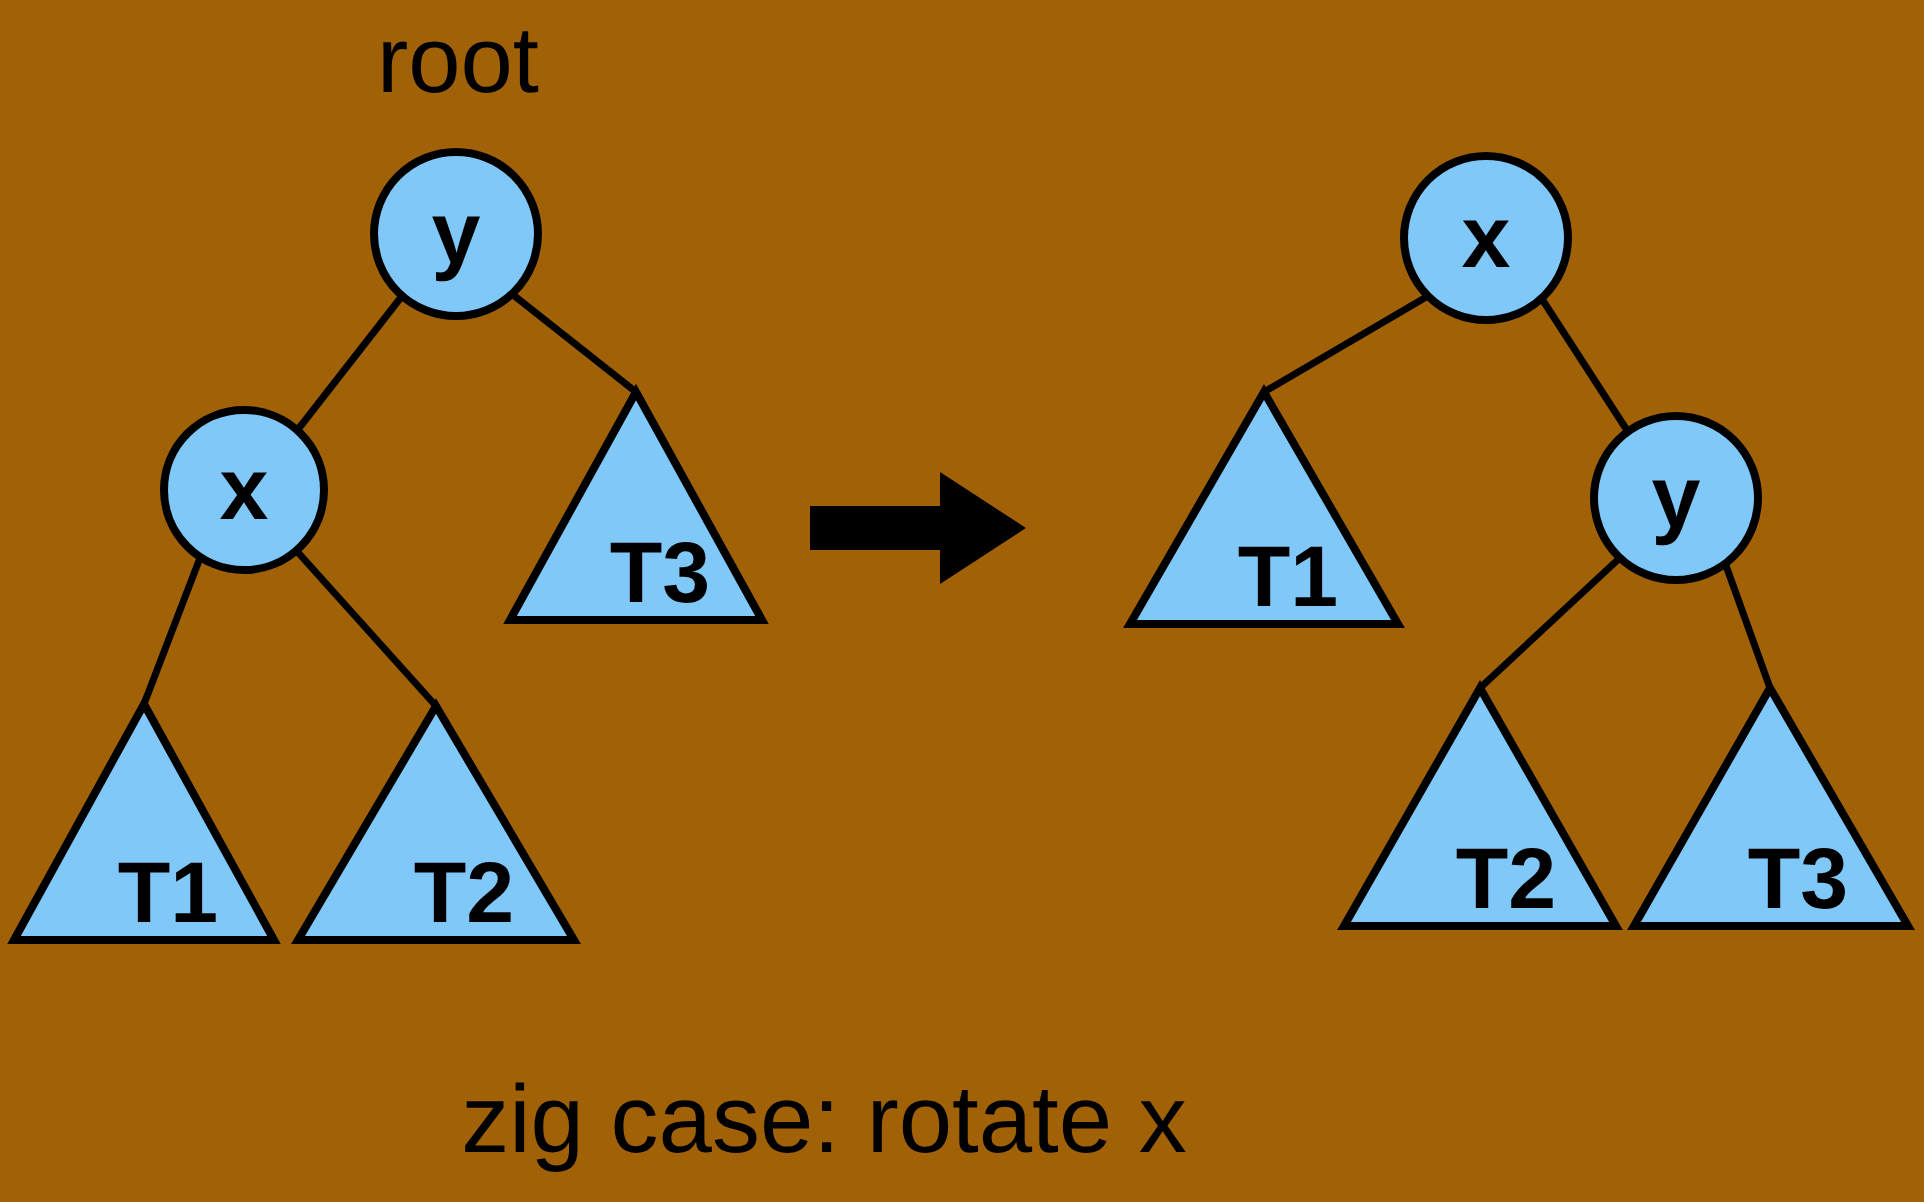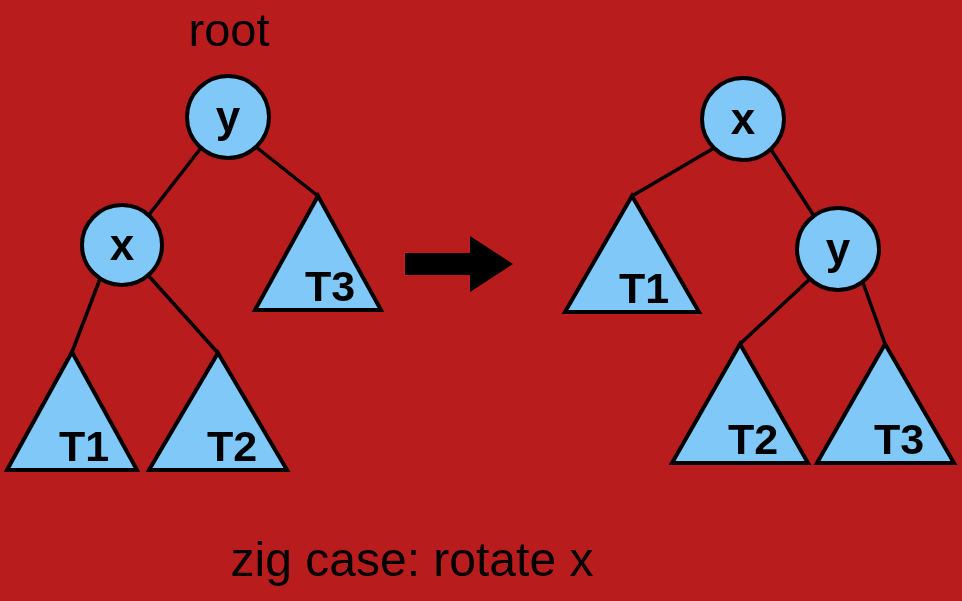--- a/index.html
+++ b/index.html
@@ -11,21 +11,21 @@
   body {
     width: 962px;
     height: 601px;
     overflow: hidden;
     font-family: "Liberation Sans", sans-serif;
   }
   #diagram-root {
     position: relative;
     width: 962px;
     height: 601px;
-    background: #b91c1c;
+    background: #a16207;
   }
   svg#figure {
     display: block;
     width: 962px;
     height: 601px;
   }
   .node-circle {
     fill: #7FC8F8;
     stroke: #000000;
     stroke-width: 4;

